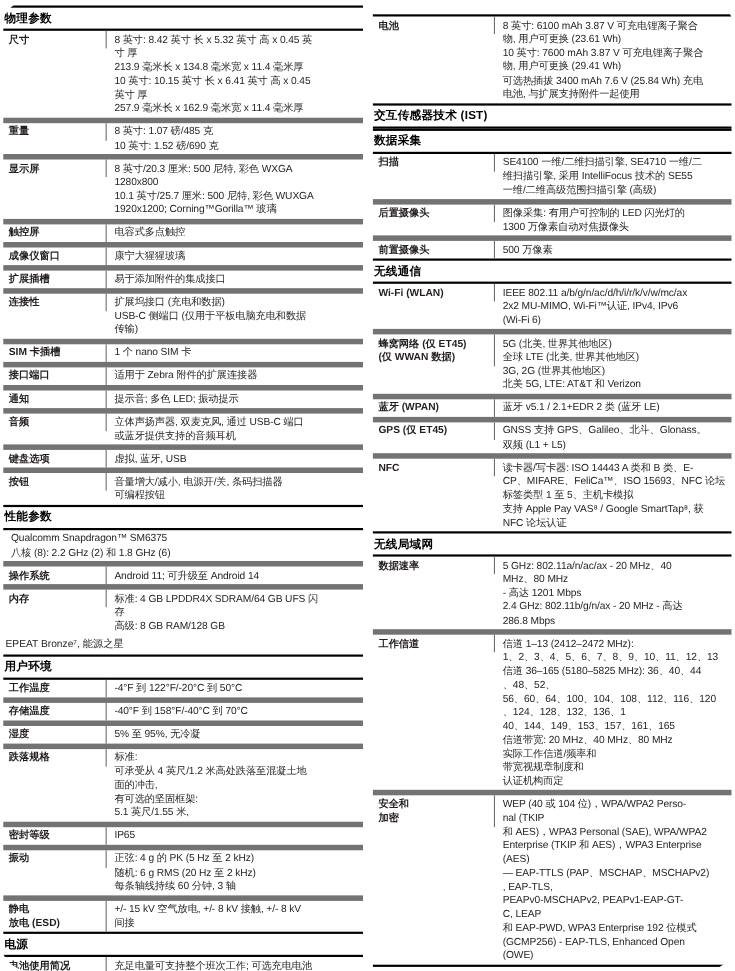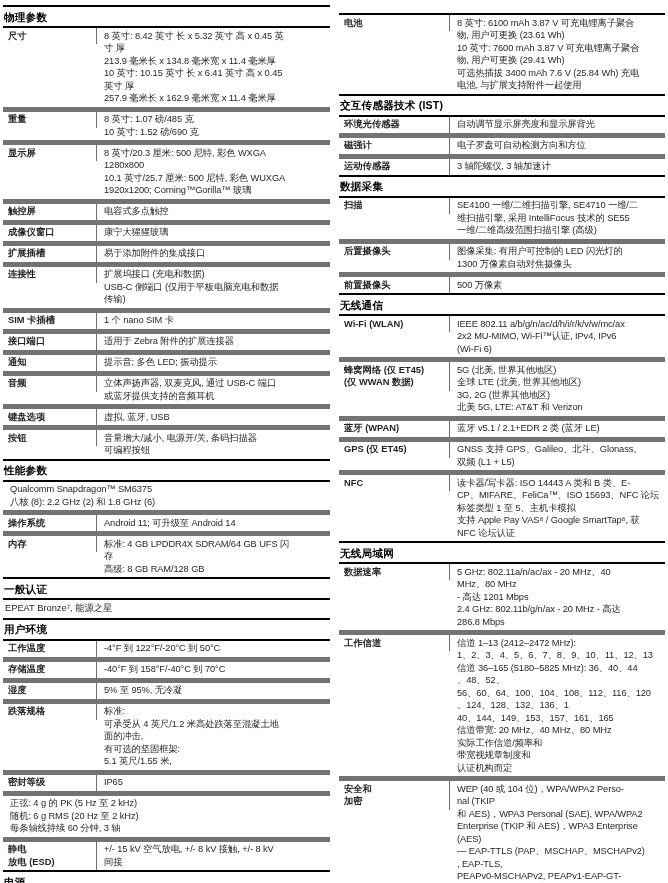--- a/index.html
+++ b/index.html
@@ -1,19 +1,19 @@
 <!DOCTYPE html>
 <html><head>
 <meta charset="utf-8">
 <style>
   html,body{margin:0;padding:0;background:#ffffff;}
   .page{
     position:relative;width:668px;height:883px;background:#ffffff;
     font-family:"Liberation Sans","DejaVu Sans",sans-serif;
-    color:#231f20;overflow:hidden;
+    color:#231f20;overflow:hidden;border-radius:28px;
   }
   .col{position:absolute;font-size:9.3px;line-height:12.5px;}
   .col-left{left:3px;top:5px;width:327px;}
   .col-right{left:339px;top:13px;width:326px;}
   .sec-header{
     font-size:10.6px;font-weight:bold;color:#000;
     border-top:2.5px solid #000;border-bottom:2.5px solid #000;
     padding:3.5px 1px 3px 1px;letter-spacing:0.2px;
   }
   .sec-rows{}
@@ -122,21 +122,20 @@
           </div>
           <div class="row">
             <div class="cell-label">内存</div>
             <div class="cell-value">标准: 4 GB LPDDR4X SDRAM/64 GB UFS 闪
 存
 高级: 8 GB RAM/128 GB</div>
           </div>
         </div>
       </div>
       <div class="sec">
-        <div class="sec-header">一般认证</div>
         <div class="sec-rows">
           <div class="fullrow">EPEAT Bronze⁷, 能源之星</div>
         </div>
       </div>
       <div class="sec">
         <div class="sec-header">用户环境</div>
         <div class="sec-rows">
           <div class="row">
             <div class="cell-label">工作温度</div>
             <div class="cell-value">-4°F 到 122°F/-20°C 到 50°C</div>
@@ -155,20 +154,21 @@
 可承受从 4 英尺/1.2 米高处跌落至混凝土地
 面的冲击,
 有可选的坚固框架:
 5.1 英尺/1.55 米,</div>
           </div>
           <div class="row">
             <div class="cell-label">密封等级</div>
             <div class="cell-value">IP65</div>
           </div>
           <div class="row">
+            <div class="cell-label">振动</div>
             <div class="cell-value">正弦: 4 g 的 PK (5 Hz 至 2 kHz)
 随机: 6 g RMS (20 Hz 至 2 kHz)
 每条轴线持续 60 分钟, 3 轴</div>
           </div>
           <div class="row">
             <div class="cell-label">静电
 放电 (ESD)</div>
             <div class="cell-value">+/- 15 kV 空气放电, +/- 8 kV 接触, +/- 8 kV
 间接</div>
           </div>
@@ -194,34 +194,20 @@
 物, 用户可更换 (23.61 Wh)
 10 英寸: 7600 mAh 3.87 V 可充电锂离子聚合
 物, 用户可更换 (29.41 Wh)
 可选热插拔 3400 mAh 7.6 V (25.84 Wh) 充电
 电池, 与扩展支持附件一起使用</div>
           </div>
         </div>
       </div>
       <div class="sec">
         <div class="sec-header">交互传感器技术 (IST)</div>
-        <div class="sec-rows">
-          <div class="row">
-            <div class="cell-label">环境光传感器</div>
-            <div class="cell-value">自动调节显示屏亮度和显示屏背光</div>
-          </div>
-          <div class="row">
-            <div class="cell-label">磁强计</div>
-            <div class="cell-value">电子罗盘可自动检测方向和方位</div>
-          </div>
-          <div class="row">
-            <div class="cell-label">运动传感器</div>
-            <div class="cell-value">3 轴陀螺仪, 3 轴加速计</div>
-          </div>
-        </div>
       </div>
       <div class="sec">
         <div class="sec-header">数据采集</div>
         <div class="sec-rows">
           <div class="row">
             <div class="cell-label">扫描</div>
             <div class="cell-value">SE4100 一维/二维扫描引擎, SE4710 一维/二
 维扫描引擎, 采用 IntelliFocus 技术的 SE55
 一维/二维高级范围扫描引擎 (高级)</div>
           </div>

